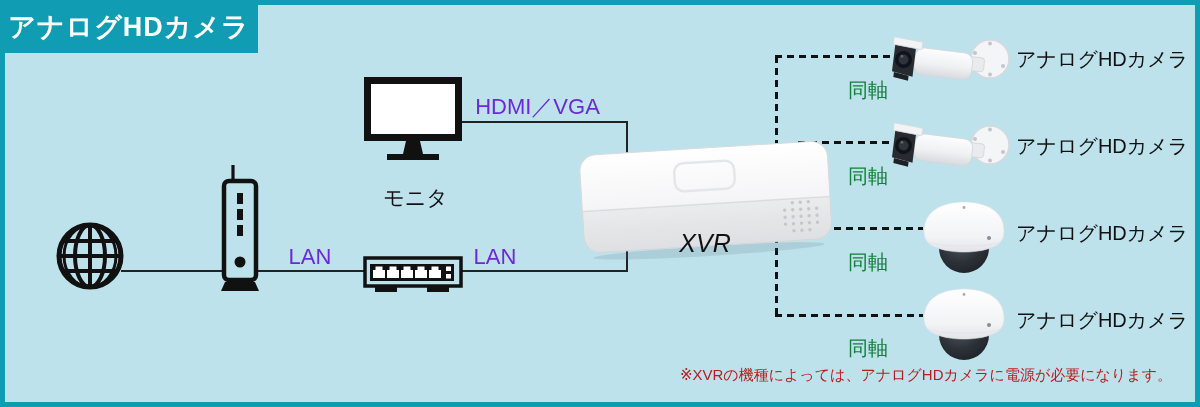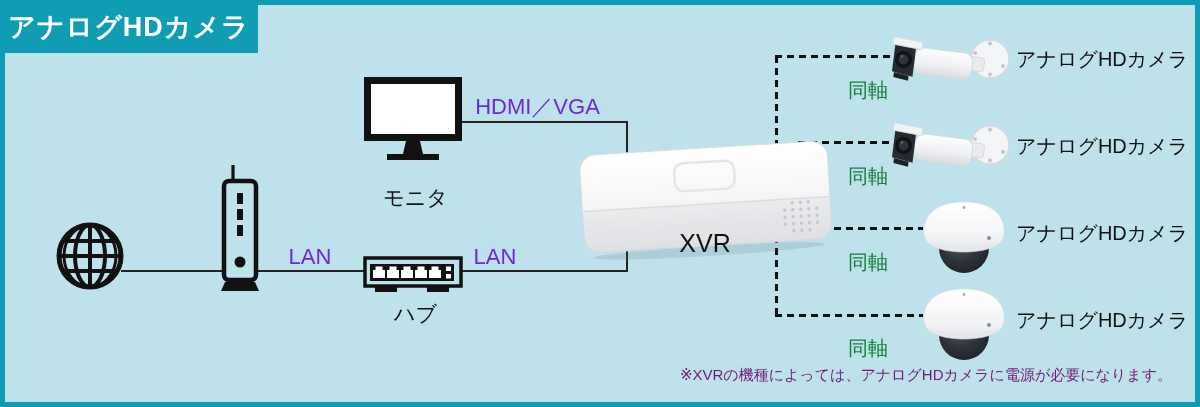--- a/index.html
+++ b/index.html
@@ -21,22 +21,22 @@
   .vline{position:absolute;width:2px;background:var(--line,#222);z-index:1;}
   .hdash{position:absolute;height:2.5px;z-index:1;
     background:repeating-linear-gradient(90deg,#111 0 7px,transparent 7px 12px);}
   .vdash{position:absolute;width:2.5px;z-index:1;
     background:repeating-linear-gradient(180deg,#111 0 7px,transparent 7px 12px);}
   .dev{position:absolute;z-index:2;}
   .lbl{position:absolute;z-index:3;text-align:center;font-size:21px;color:#111;white-space:nowrap;}
   .lbl-link{position:absolute;z-index:3;text-align:center;font-size:22px;color:#6d28d9;white-space:nowrap;}
   .lbl-coax{position:absolute;z-index:3;text-align:center;font-size:20px;color:#15803d;white-space:nowrap;margin-top:48px;}
   .lbl-cam{position:absolute;z-index:3;text-align:left;font-size:20px;color:#111;white-space:nowrap;}
-  .lbl-xvr{position:absolute;z-index:3;text-align:center;font-size:25px;color:#111;white-space:nowrap;}
-  .footnote{position:absolute;z-index:3;font-size:15px;color:#701a75;white-space:nowrap;text-align:center;}
+  .lbl-xvr{position:absolute;z-index:3;text-align:center;font-size:25px;color:#111;white-space:nowrap;font-style:italic;}
+  .footnote{position:absolute;z-index:3;font-size:15px;color:#b91c1c;white-space:nowrap;text-align:center;}
   .xvr-rot{transform:rotate(-3.5deg);}
 </style>
 </head>
 <body>
 
 <div class="stage">
 
   <svg width="0" height="0" style="position:absolute" aria-hidden="true">
     <defs>
       <linearGradient id="camBody" x1="0" y1="0" x2="0" y2="1">
@@ -107,21 +107,20 @@
       <rect x="52" y="14" width="12" height="8"></rect>
         <rect x="54.5" y="10.5" width="7" height="4"></rect>
       <rect x="66" y="14" width="12" height="8"></rect>
         <rect x="68.5" y="10.5" width="7" height="4"></rect>
       <rect x="83" y="10.5" width="5" height="4.5"></rect>
         <rect x="83" y="18" width="5" height="4.5"></rect>
     </g>
     <rect x="12" y="30" width="22" height="6" fill="#111"></rect>
     <rect x="64" y="30" width="22" height="6" fill="#111"></rect>
   </svg>
-  <div class="lbl" style="left:368px;top:300px;width:95px;">ハブ</div>
 
   <div class="lbl-link" style="left:270px;top:244px;width:80px;">LAN</div>
   <div class="lbl-link" style="left:455px;top:244px;width:80px;">LAN</div>
 
   <svg class="dev" style="left:363px;top:76px;" width="100" height="88" viewBox="0 0 100 88">
     <rect x="1" y="1" width="98" height="64" fill="#111"></rect>
     <rect x="8" y="8" width="84" height="50" fill="#fff"></rect>
     <polygon points="43,65 57,65 60,78 40,78" fill="#111"></polygon>
     <rect x="24" y="78" width="52" height="6" fill="#111"></rect>
   </svg>

